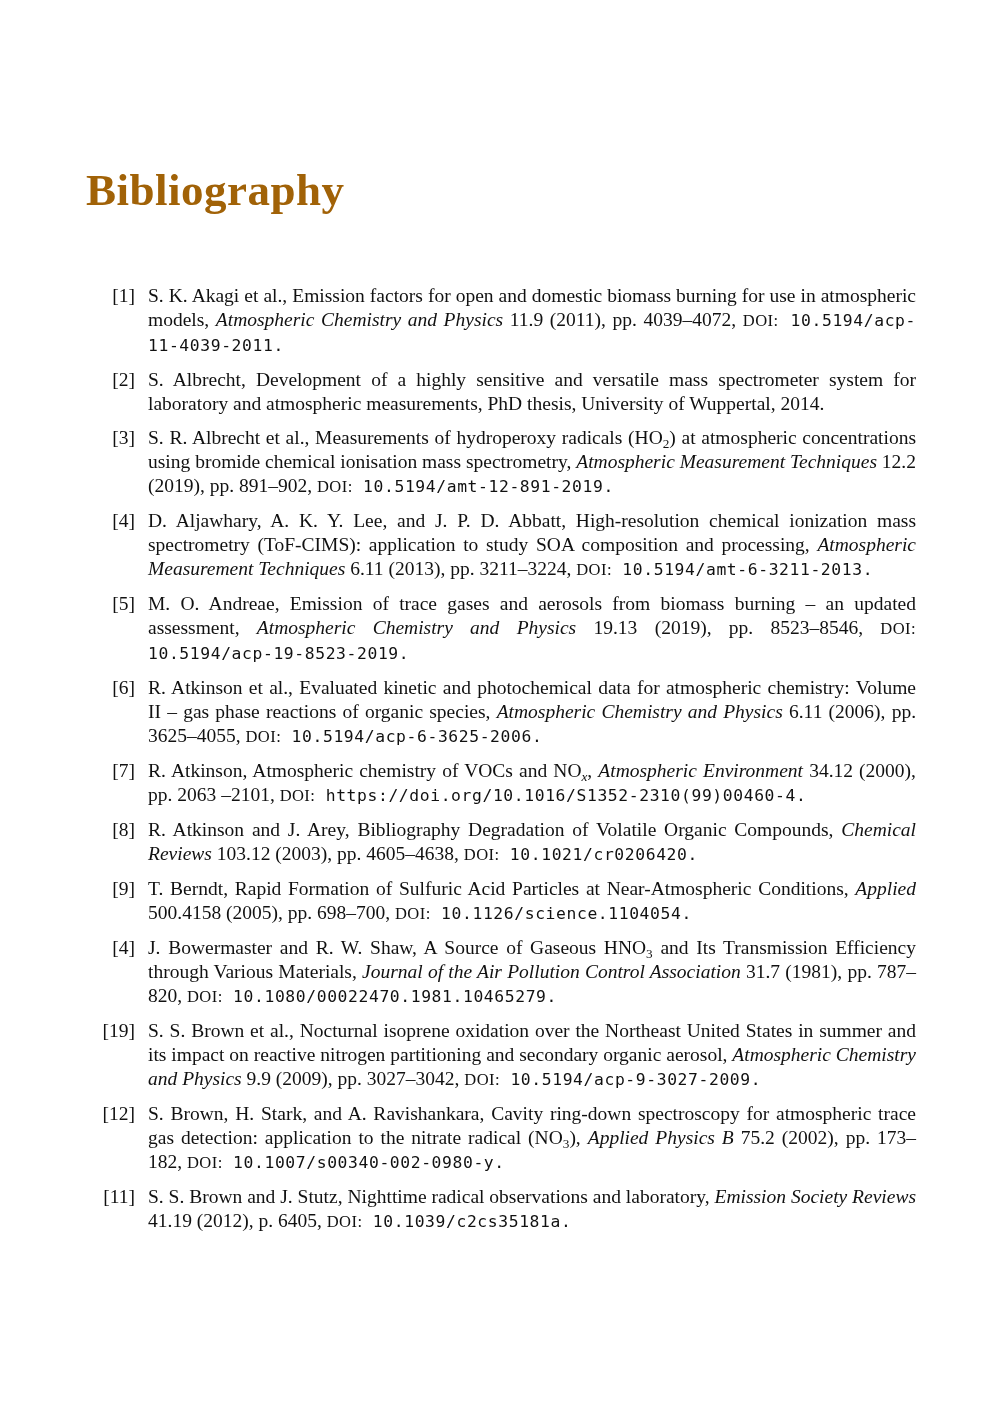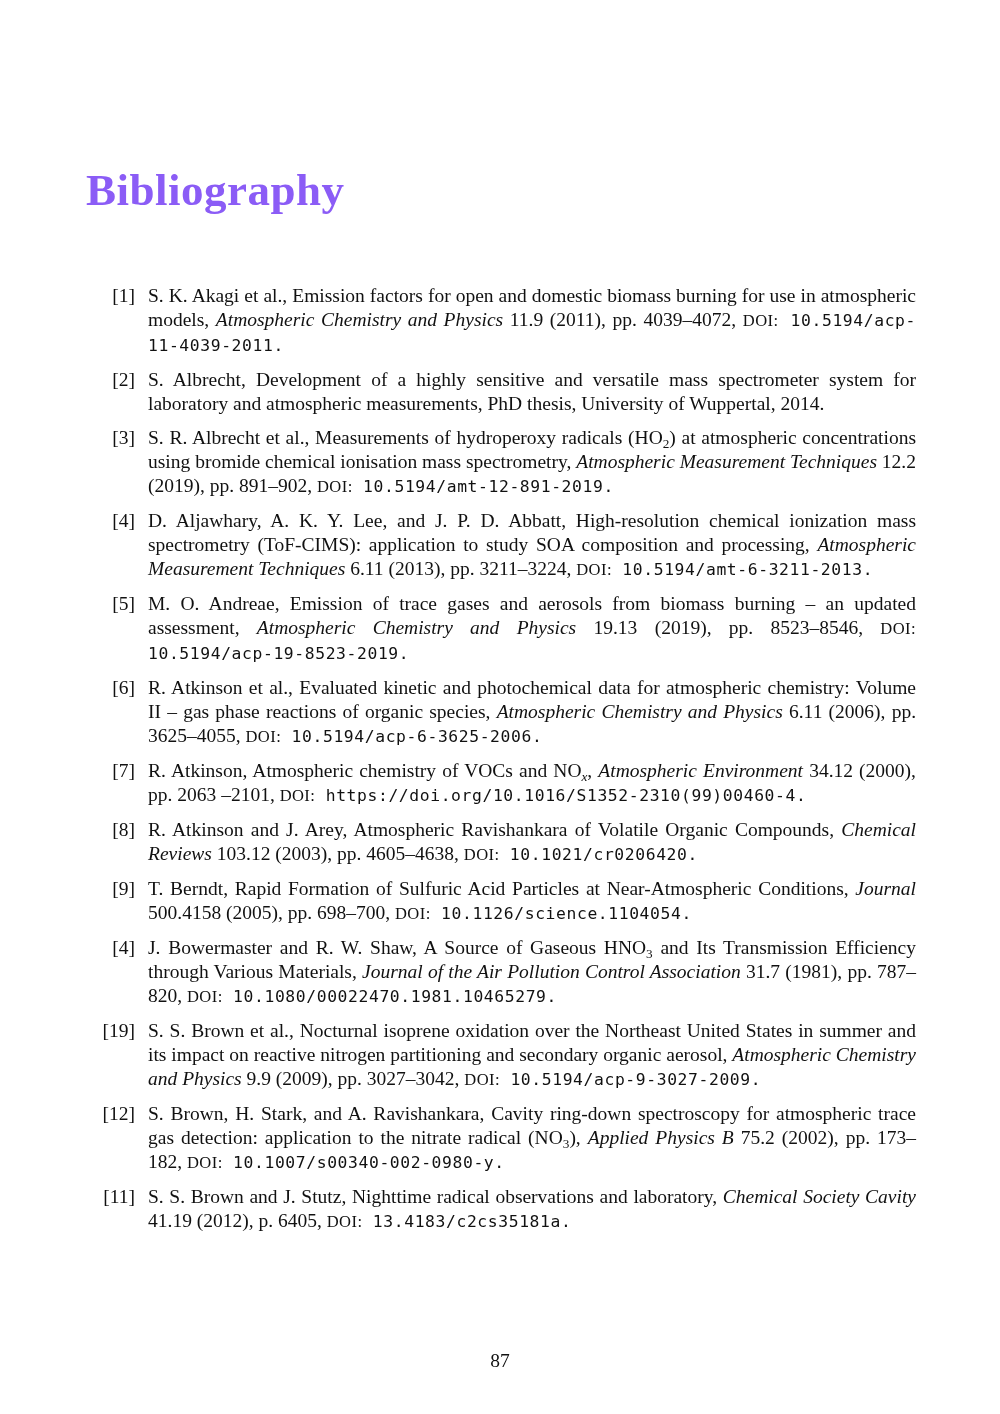--- a/index.html
+++ b/index.html
@@ -17,21 +17,21 @@
     overflow: hidden;
   }
   .title {
     position: absolute;
     left: 86px;
     top: 164px;
     margin: 0;
     font-size: 45px;
     font-weight: 700;
     letter-spacing: 0.5px;
-    color: #8b5cf6;
+    color: #a16207;
     font-family: "Liberation Serif", serif;
   }
   .ref-list {
     position: absolute;
     left: 96px;
     top: 284px;
     width: 820px;
   }
   .ref {
     display: flex;
@@ -107,37 +107,36 @@
       <div class="ref">
         <span class="ref-label">[6]</span>
         <span class="ref-text"><span class="s-roman">R. Atkinson et al., Evaluated kinetic and photochemical data for atmospheric chemistry: Volume II – gas phase reactions of organic species, </span><span class="s-italic">Atmospheric Chemistry and Physics</span><span class="s-roman"> 6.11 (2006), pp. 3625–4055, </span><span class="s-doilabel">DOI:</span><span class="s-mono"> 10.5194/acp-6-3625-2006.</span></span>
       </div>
       <div class="ref">
         <span class="ref-label">[7]</span>
         <span class="ref-text"><span class="s-roman">R. Atkinson, Atmospheric chemistry of VOCs and NO</span><span class="s-subitalic">x</span><span class="s-roman">, </span><span class="s-italic">Atmospheric Environment</span><span class="s-roman"> 34.12 (2000), pp. 2063 –2101, </span><span class="s-doilabel">DOI:</span><span class="s-mono"> https://doi.org/10.1016/S1352-2310(99)00460-4.</span></span>
       </div>
       <div class="ref">
         <span class="ref-label">[8]</span>
-        <span class="ref-text"><span class="s-roman">R. Atkinson and J. Arey, Atmospheric Ravishankara of Volatile Organic Compounds, </span><span class="s-italic">Chemical Reviews</span><span class="s-roman"> 103.12 (2003), pp. 4605–4638, </span><span class="s-doilabel">DOI:</span><span class="s-mono"> 10.1021/cr0206420.</span></span>
+        <span class="ref-text"><span class="s-roman">R. Atkinson and J. Arey, Bibliography Degradation of Volatile Organic Compounds, </span><span class="s-italic">Chemical Reviews</span><span class="s-roman"> 103.12 (2003), pp. 4605–4638, </span><span class="s-doilabel">DOI:</span><span class="s-mono"> 10.1021/cr0206420.</span></span>
       </div>
       <div class="ref">
         <span class="ref-label">[9]</span>
-        <span class="ref-text"><span class="s-roman">T. Berndt, Rapid Formation of Sulfuric Acid Particles at Near-Atmospheric Conditions, </span><span class="s-italic">Journal</span><span class="s-roman"> 500.4158 (2005), pp. 698–700, </span><span class="s-doilabel">DOI:</span><span class="s-mono"> 10.1126/science.1104054.</span></span>
+        <span class="ref-text"><span class="s-roman">T. Berndt, Rapid Formation of Sulfuric Acid Particles at Near-Atmospheric Conditions, </span><span class="s-italic">Applied</span><span class="s-roman"> 500.4158 (2005), pp. 698–700, </span><span class="s-doilabel">DOI:</span><span class="s-mono"> 10.1126/science.1104054.</span></span>
       </div>
       <div class="ref">
         <span class="ref-label">[4]</span>
         <span class="ref-text"><span class="s-roman">J. Bowermaster and R. W. Shaw, A Source of Gaseous HNO</span><span class="s-sub">3</span><span class="s-roman"> and Its Transmission Efficiency through Various Materials, </span><span class="s-italic">Journal of the Air Pollution Control Association</span><span class="s-roman"> 31.7 (1981), pp. 787–820, </span><span class="s-doilabel">DOI:</span><span class="s-mono"> 10.1080/00022470.1981.10465279.</span></span>
       </div>
       <div class="ref">
         <span class="ref-label">[19]</span>
         <span class="ref-text"><span class="s-roman">S. S. Brown et al., Nocturnal isoprene oxidation over the Northeast United States in summer and its impact on reactive nitrogen partitioning and secondary organic aerosol, </span><span class="s-italic">Atmospheric Chemistry and Physics</span><span class="s-roman"> 9.9 (2009), pp. 3027–3042, </span><span class="s-doilabel">DOI:</span><span class="s-mono"> 10.5194/acp-9-3027-2009.</span></span>
       </div>
       <div class="ref">
         <span class="ref-label">[12]</span>
         <span class="ref-text"><span class="s-roman">S. Brown, H. Stark, and A. Ravishankara, Cavity ring-down spectroscopy for atmospheric trace gas detection: application to the nitrate radical (NO</span><span class="s-sub">3</span><span class="s-roman">), </span><span class="s-italic">Applied Physics B</span><span class="s-roman"> 75.2 (2002), pp. 173–182, </span><span class="s-doilabel">DOI:</span><span class="s-mono"> 10.1007/s00340-002-0980-y.</span></span>
       </div>
       <div class="ref">
         <span class="ref-label">[11]</span>
-        <span class="ref-text"><span class="s-roman">S. S. Brown and J. Stutz, Nighttime radical observations and laboratory, </span><span class="s-italic">Chemical Society Cavity</span><span class="s-roman"> 41.19 (2012), p. 6405, </span><span class="s-doilabel">DOI:</span><span class="s-mono"> 13.4183/c2cs35181a.</span></span>
+        <span class="ref-text"><span class="s-roman">S. S. Brown and J. Stutz, Nighttime radical observations and laboratory, </span><span class="s-italic">Emission Society Reviews</span><span class="s-roman"> 41.19 (2012), p. 6405, </span><span class="s-doilabel">DOI:</span><span class="s-mono"> 10.1039/c2cs35181a.</span></span>
       </div>
     </div>
-  <div class="page-number">87</div>
 </div>
 
 </body></html>

